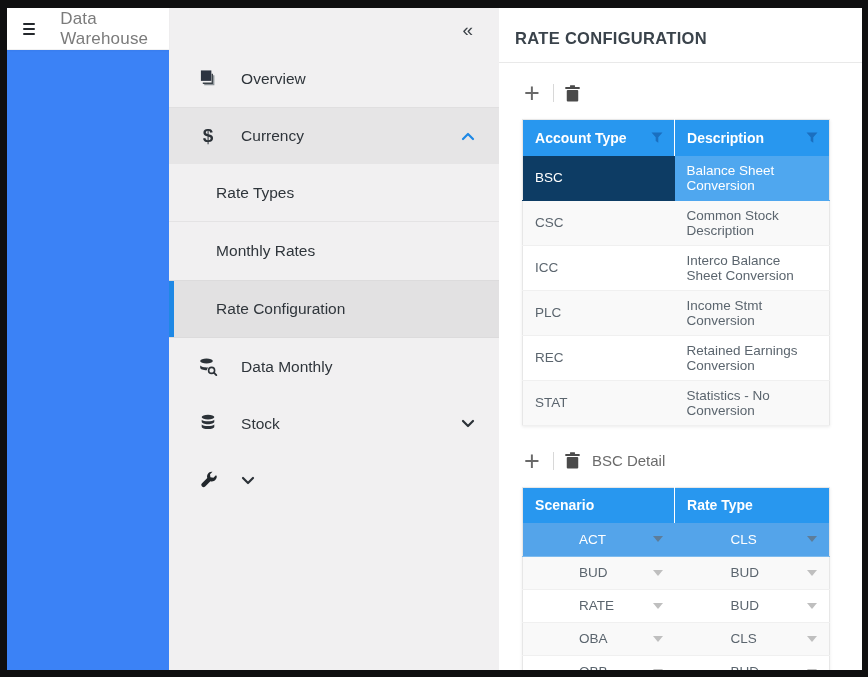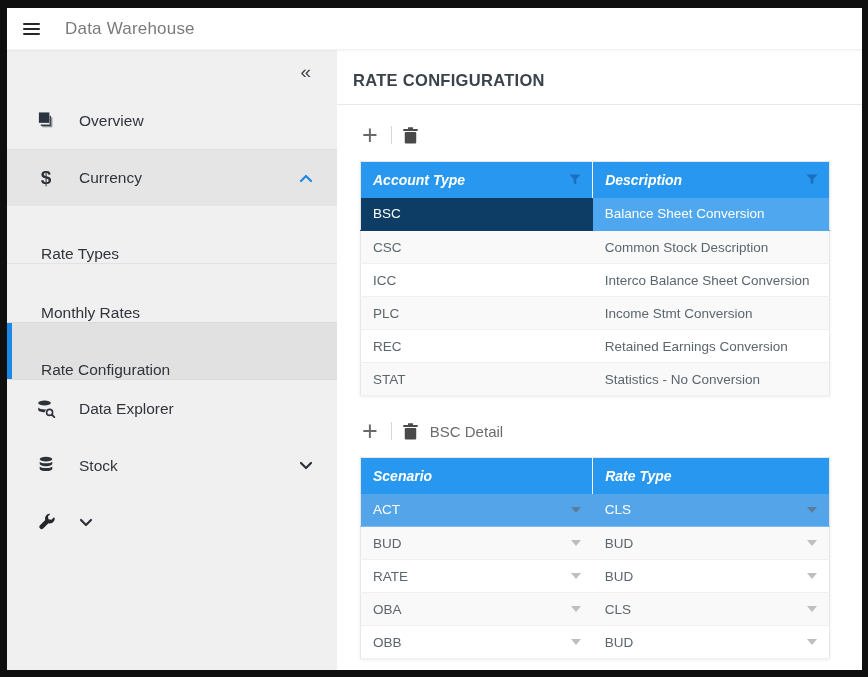--- a/index.html
+++ b/index.html
@@ -1,18 +1,18 @@
 <!DOCTYPE html>
 <html style="--header-blue: #2897ef; --selected-navy: #0d3c64; --selected-blue: #4fa7ef; --detail-selected-blue: #54a4ea; --sidebar-accent: #1e88e5;"><head>
 <meta charset="utf-8">
 <style>
   * { margin:0; padding:0; box-sizing:border-box; }
   html,body { width:868px; height:677px; }
   body { background:#0f0f10; font-family:"Liberation Sans", sans-serif; position:relative; overflow:hidden; }
-  .app { position:absolute; top:8px; left:7px; right:6px; bottom:7px; background:#3b82f6; overflow:hidden; display:flex; flex-direction:column; }
+  .app { position:absolute; top:8px; left:7px; right:6px; bottom:7px; background:#3b82f6; overflow:hidden; display:flex; }
 
   
   .topbar { height:42px; flex:0 0 42px; background:#fff; display:flex; align-items:center; padding:0 16px; border-bottom:1px solid #f1f1f1; box-shadow:0 1px 2px rgba(0,0,0,.04); z-index:5; }
   .burger { width:17px; cursor:pointer; }
   .burger i { display:block; height:2px; background:#24282c; margin:3px 0; border-radius:1px; }
   .app-title { margin-left:25px; font-size:17px; color:#7b7b7b; letter-spacing:.2px; }
 
   
   .body { flex:1; display:flex; min-height:0; }
   .sidebar { width:330px; flex:0 0 330px; background:#f1f0f1; position:relative; }
@@ -20,49 +20,49 @@
 
   
   .collapse-row { height:42px; display:flex; align-items:center; justify-content:flex-end; padding-right:26px; }
   .collapse-btn { font-size:19px; color:#3d4349; cursor:pointer; line-height:1; }
   .nav-item { height:57px; display:flex; align-items:center; padding:0 24px 0 28px; color:#2f353b; font-size:15.5px; font-weight:500; cursor:pointer; position:relative; }
   .nav-item .ni-icon { width:22px; height:22px; display:flex; align-items:center; justify-content:center; margin-right:22px; flex:0 0 22px; color:#2c3238; }
   .nav-item .ni-label { flex:1; }
   .nav-item .ni-chevron { width:14px; height:9px; flex:0 0 14px; }
   .nav-item.expanded { background:#e6e5e6; border-top:1px solid #e0dfe0; }
   .dollar-glyph { font-size:19px; font-weight:600; color:#2c3238; }
-  .sub-item { height:58px; display:flex; align-items:flex-end; padding-left:34px; font-size:15.5px; font-weight:500; color:#2f353b; cursor:pointer; position:relative; }
+  .sub-item { height:58px; display:flex; align-items:center; padding-left:47px; font-size:15.5px; font-weight:500; color:#2f353b; cursor:pointer; position:relative; }
   .sub-item.rt { border-bottom:1px solid #e4e3e4; }
   .sub-item.selected { background:#e2e1e2; border-top:1px solid #dcdbdc; border-bottom:1px solid #dcdbdc; }
   .sub-item.selected::before { content:""; position:absolute; left:0; top:0; bottom:0; width:5px; background:var(--sidebar-accent,#1e88e5); }
 
   
   .main-header { flex:0 0 55px; padding:21px 24px 0 16px; border-bottom:1px solid #e9e9e9; }
   .page-title { font-size:16.5px; font-weight:700; color:#3a434b; letter-spacing:.3px; }
   .main-body { flex:1; padding:15px 32px 0 23px; overflow:hidden; }
 
   
   .toolbar { display:flex; align-items:center; height:30px; }
   .tb-plus { font-size:27px; font-weight:300; color:#696969; line-height:26px; cursor:pointer; padding:0 2px; }
   .tb-sep { width:1px; height:18px; background:#d8d8d8; margin:0 11px; }
   .tb-trash { width:15px; height:17px; cursor:pointer; }
   .tb-label { margin-left:12px; font-size:15px; color:#6b6b6b; }
 
   
   table { width:100%; border-collapse:collapse; margin-top:11px; border:1px solid #e7e7e7; box-shadow:0 1px 3px rgba(0,0,0,.08); table-layout:fixed; }
-  th { background:var(--header-blue,#2897ef); color:#fff; text-align:left; font-size:14px; font-weight:700; padding:0 12px; height:36px; position:relative;font-style:italic; }
+  th { background:var(--header-blue,#2897ef); color:#fff; text-align:left; font-size:14px; font-weight:700; padding:0 12px; height:36px; position:relative; }
   th:first-child { width:49.5%; border-right:1px solid rgba(255,255,255,.35); }
   th .funnel { position:absolute; right:11px; top:50%; transform:translateY(-50%); fill:#1a6fc0; cursor:pointer; }
   td { font-size:13.5px; color:#5b656e; padding:7px 12px; height:33px; border-bottom:1px solid #f0f0f0; background:#fff; }
   tbody tr:nth-child(even) td { background:#f9f9f9; }
   tbody tr { cursor:pointer; }
   #account-table tr.selected td:first-child { background:var(--selected-navy,#0d3c64); color:#fff; border-bottom-color:var(--selected-navy,#0d3c64); }
   #account-table tr.selected td:last-child { background:var(--selected-blue,#4fa7ef); color:#fff; border-bottom-color:var(--selected-blue,#4fa7ef); }
   #detail-table tr.selected td { background:var(--detail-selected-blue,#54a4ea); color:#fff; border-bottom-color:#7ebbee; }
-  .cellflex { display:flex; align-items:center; justify-content:space-between; }
+  .cellflex { display:flex; align-items:center; justify-content:space-between;margin-left:44px; }
   .caret { width:0; height:0; border-left:5.5px solid transparent; border-right:5.5px solid transparent; border-top:6px solid #bfbfbf; cursor:pointer; }
   tr.selected .caret { border-top-color:#5d7d9a; }
 </style>
 </head>
 <body>
 
 <div class="app">
 
   <div class="topbar">
     <div class="burger">
@@ -113,21 +113,21 @@
 
       <div class="nav-item">
         <span class="ni-icon">
           <svg width="20" height="20" viewBox="0 0 20 20">
             <ellipse cx="8.5" cy="4" rx="6.3" ry="2.5" fill="#2c3238"></ellipse>
             <path d="M2.2 4.5 v3.6 c0 1.3 2.8 2.4 6.3 2.4 .6 0 1.2 0 1.8-.1 a5 5 0 0 0-1.5 2.9 c-3.7-.1-6.6-1.2-6.6-2.6 z" fill="#2c3238"></path>
             <circle cx="13.6" cy="13.4" r="3" fill="none" stroke="#2c3238" stroke-width="1.6"></circle>
             <line x1="15.9" y1="15.7" x2="18.3" y2="18.1" stroke="#2c3238" stroke-width="1.9" stroke-linecap="round"></line>
           </svg>
         </span>
-        <span class="ni-label">Data Explorer</span>
+        <span class="ni-label">Data Monthly</span>
       </div>
 
       <div class="nav-item">
         <span class="ni-icon">
           <svg width="18" height="19" viewBox="0 0 20 21">
             <ellipse cx="10" cy="3.4" rx="7" ry="2.7" fill="#2c3238"></ellipse>
             <path d="M3 6.2 c1.3 1.1 3.9 1.8 7 1.8 s5.7-.7 7-1.8 v2.3 c0 1.5-3.1 2.7-7 2.7 s-7-1.2-7-2.7z" fill="#2c3238"></path>
             <path d="M3 11.5 c1.3 1.1 3.9 1.8 7 1.8 s5.7-.7 7-1.8 v2.5 c0 1.5-3.1 2.7-7 2.7 s-7-1.2-7-2.7z" fill="#2c3238"></path>
           </svg>
         </span>

